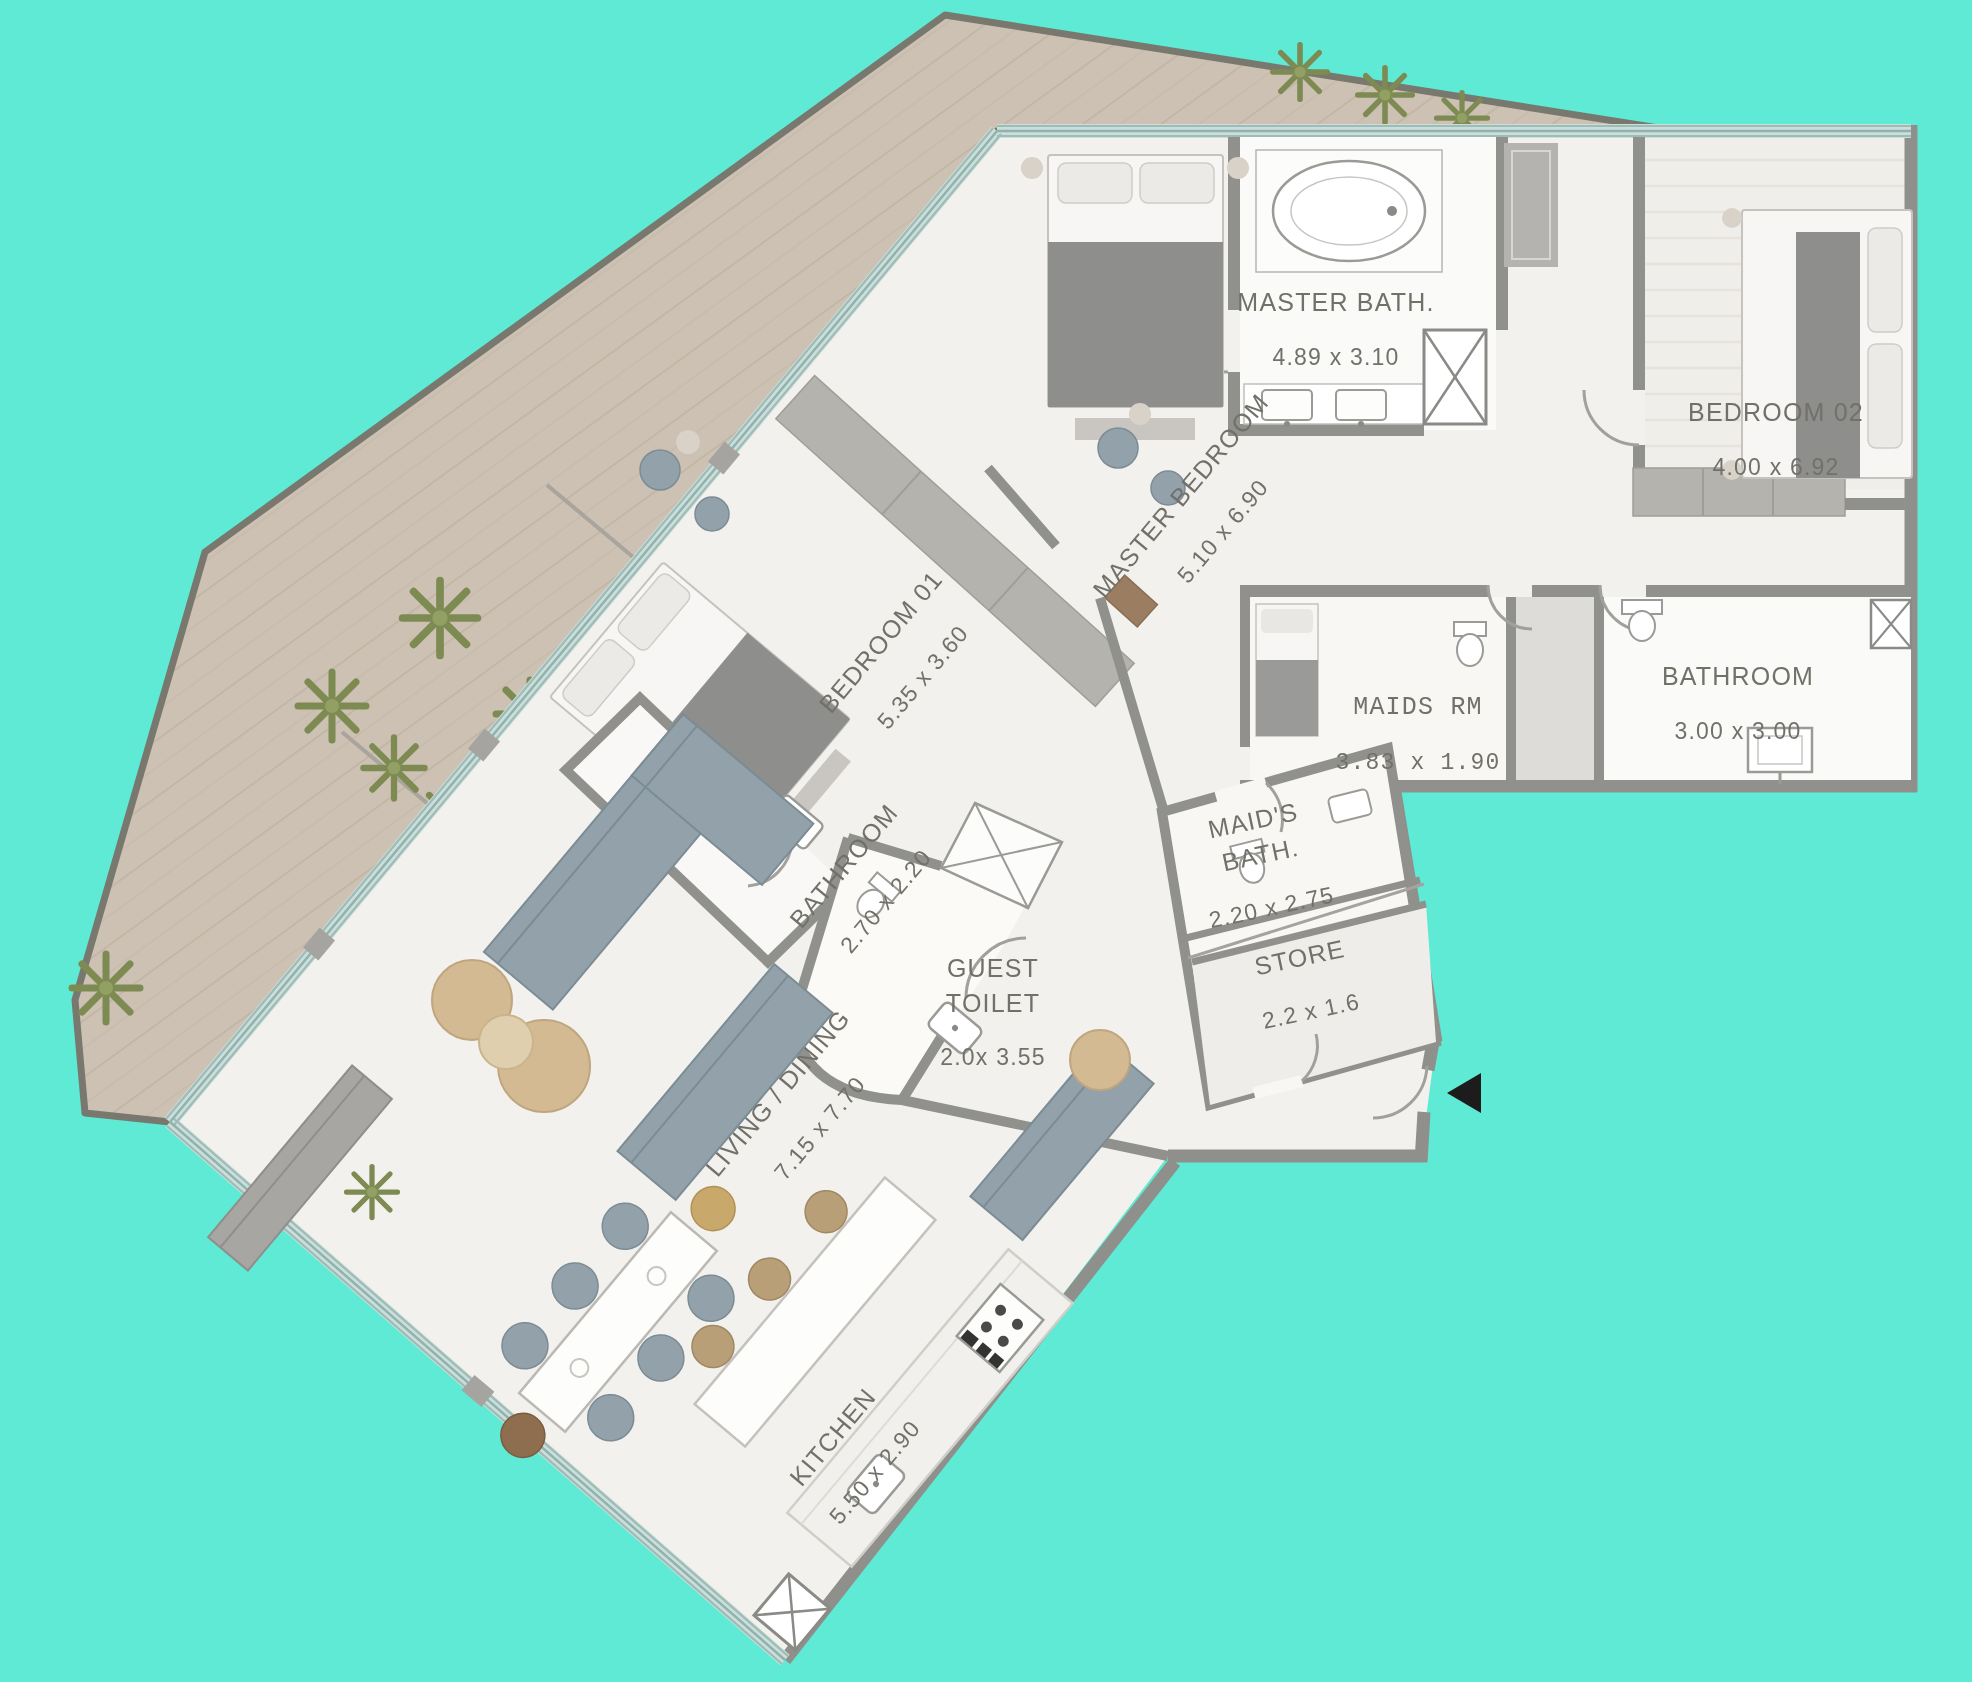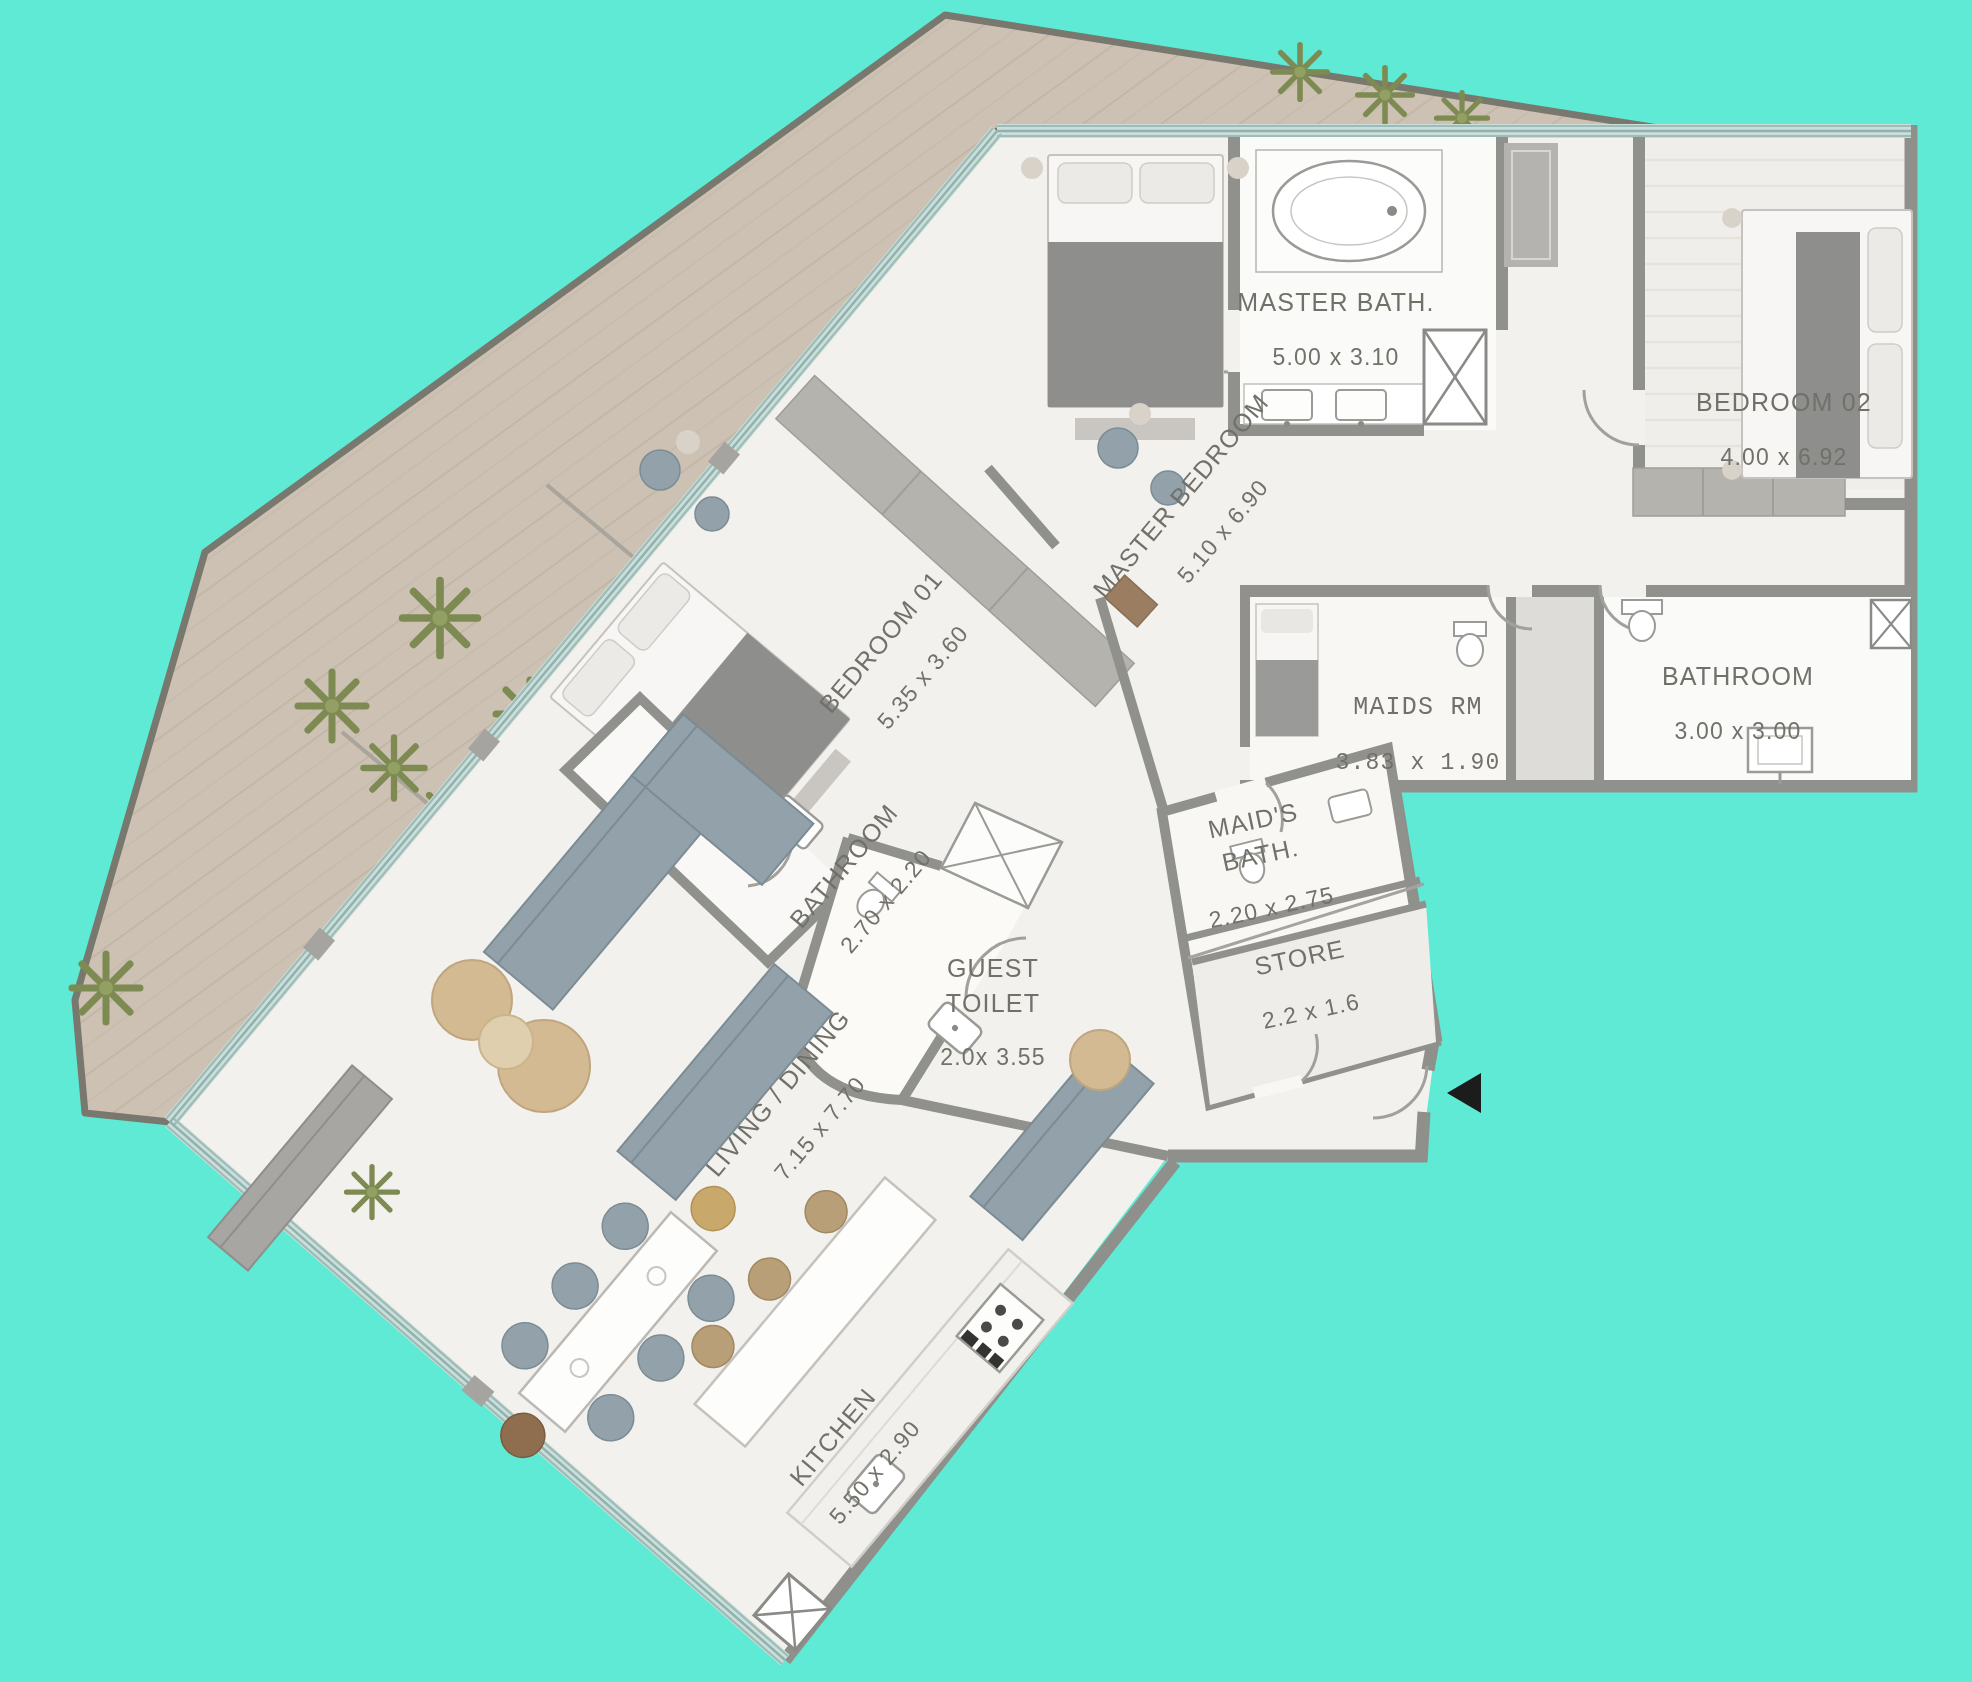--- a/index.html
+++ b/index.html
@@ -321,23 +321,23 @@
     <g transform="translate(792,1612) rotate(40)">
       <rect x="-27" y="-27" width="54" height="54" fill="#ffffff" stroke="#8a8a86" stroke-width="3"></rect>
       <line x1="-27" y1="-27" x2="27" y2="27" stroke="#8a8a86" stroke-width="2.5"></line>
       <line x1="27" y1="-27" x2="-27" y2="27" stroke="#8a8a86" stroke-width="2.5"></line>
     </g>
   </g>
 </svg>
 
 <div class="lbl" style="left:1336px;top:318px;">
   <span class="nm">MASTER BATH.</span><br>
-  <span class="dm">5.00 x 3.10</span>
-</div>
-<div class="lbl" style="left:1776px;top:418px;margin-left:8px;">
+  <span class="dm">4.89 x 3.10</span>
+</div>
+<div class="lbl" style="left:1776px;top:428px;">
   <span class="nm">BEDROOM 02</span><br>
   <span class="dm">4.00 x 6.92</span>
 </div>
 <div class="lbl r-50" style="left:1193px;top:506px;">
   <span class="nm">MASTER BEDROOM</span><br>
   <span class="dm">5.10 x 6.90</span>
 </div>
 <div class="lbl r-50" style="left:893px;top:652px;">
   <span class="nm">BEDROOM 01</span><br>
   <span class="dm">5.35 x 3.60</span>

